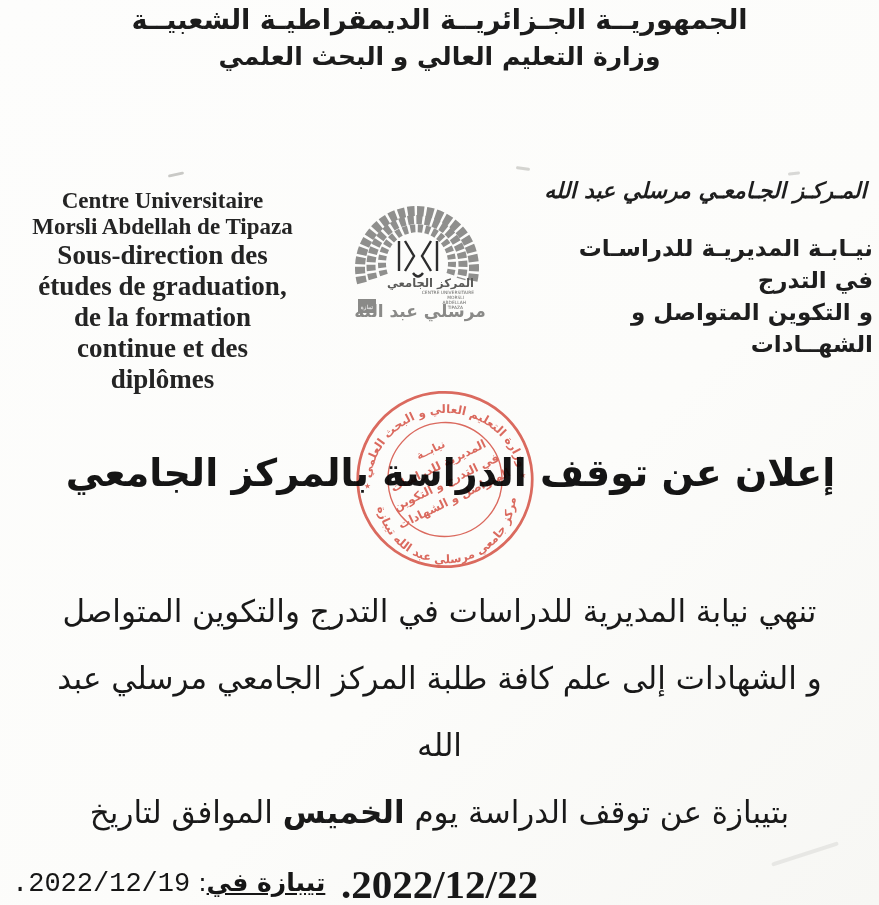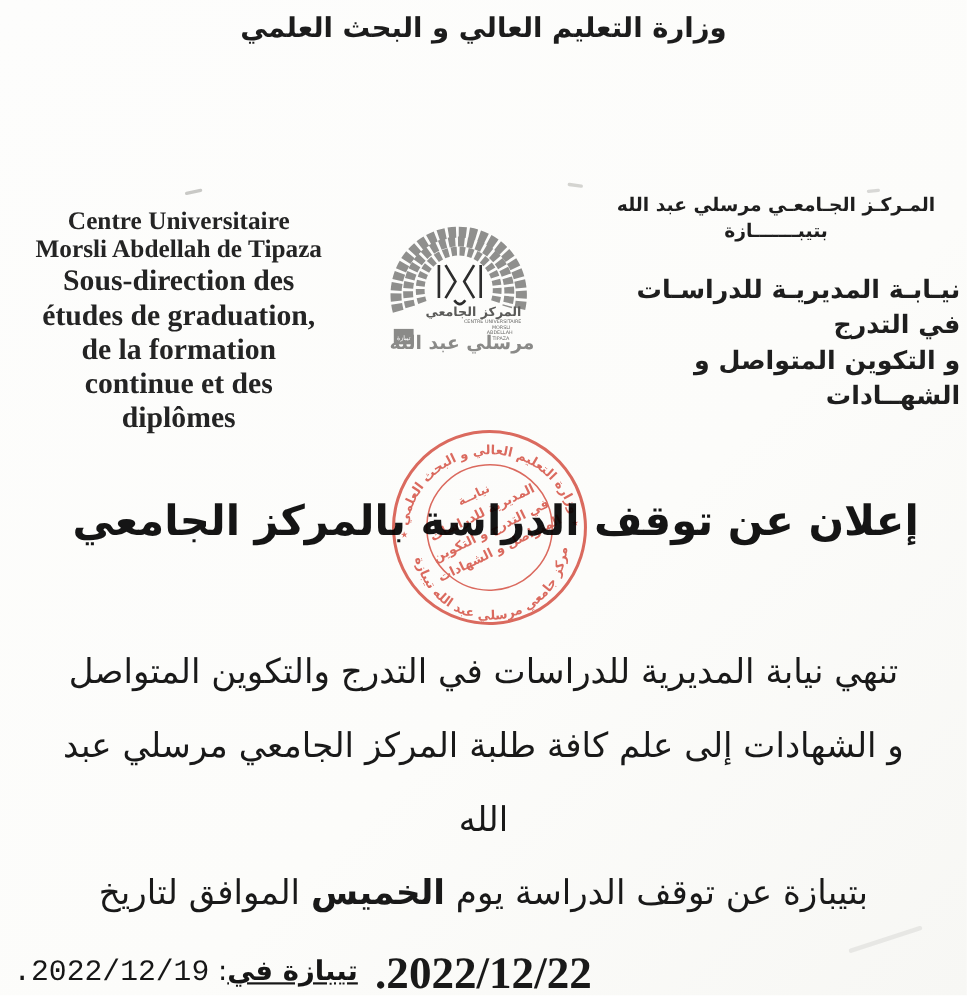--- a/index.html
+++ b/index.html
@@ -23,21 +23,21 @@
   .left-block{
     position:absolute;left:30px;top:188px;width:265px;text-align:center;
     font-family:"Liberation Serif", serif;font-weight:bold;color:#242424;
   }
   .left-block .org{font-size:23px;line-height:1.12;}
   .left-block .dept{font-size:27px;line-height:1.15;margin-top:0;}
   .right-block{
     position:absolute;left:538px;top:176px;width:335px;text-align:center;
     font-weight:bold;color:#1e1e1e;direction:rtl;
   }
-  .right-block .org-ar{font-size:17px;line-height:1.35;}
+  .right-block .org-ar{font-size:22px;line-height:1.35;font-style:italic;}
   .right-block .dept-ar{font-size:23px;line-height:1.4;margin-top:26px;text-align:right;}
   .logo{position:absolute;left:342px;top:193px;width:152px;height:132px;}
   
   .title{
     position:absolute;top:440px;left:0;width:100%;text-align:center;
     font-size:38px;font-weight:bold;color:#151515;direction:rtl;margin:11px;
   }
   .stamp{
     position:absolute;left:350px;top:382px;width:190px;height:195px;
     mix-blend-mode:multiply;opacity:.88;transform:rotate(-4deg);
@@ -65,20 +65,21 @@
   .a2{left:516px;top:167px;width:14px;height:3px;transform:rotate(8deg);opacity:.8;}
   .a3{left:788px;top:172px;width:12px;height:3px;transform:rotate(-6deg);opacity:.7;}
   .a4{left:770px;top:852px;width:70px;height:4px;transform:rotate(-18deg);opacity:.35;}
 </style>
 </head>
 <body>
 
 <div class="page">
 
   <header class="header">
+    <div class="h-ar1">الجمهوريــة الجـزائريــة الديمقراطيـة الشعبيــة</div>
     <div class="h-ar2">وزارة التعليم العالي  و البحث العلمي</div>
   </header>
 
   <div class="left-block">
     <div class="org">
       <span>Centre Universitaire</span><br>
       <span>Morsli Abdellah de Tipaza</span>
     </div>
     <div class="dept">Sous-direction des études de graduation, de la formation continue et des diplômes</div>
   </div>
@@ -107,21 +108,20 @@
       <text x="121" y="116" text-anchor="end" font-size="4.4" fill="#6b6b69">TIPAZA</text>
       <text x="78" y="124" text-anchor="middle" font-size="17" font-weight="bold" fill="#8a8a88">مرسلي عبد الله</text>
       <rect x="16" y="106" width="18" height="14" fill="#8a8a88"></rect>
       <text x="25" y="116" text-anchor="middle" font-size="5.6" fill="#ffffff">تيبازة</text>
     </svg>
   </div>
 
   <div class="right-block">
     <div class="org-ar">
       <span>المـركـز الجـامعـي مرسلي عبد الله</span><br>
-      <span>بتيبـــــــازة</span>
     </div>
     <div class="dept-ar">
       <span>نيـابـة المديريـة للدراسـات في التدرج</span><br>
       <span>و التكوين المتواصل  و الشهــادات</span>
     </div>
   </div>
 
   <h2 class="title">إعلان عن توقف الدراسة بالمركز الجامعي</h2>
 
   <div class="stamp">

